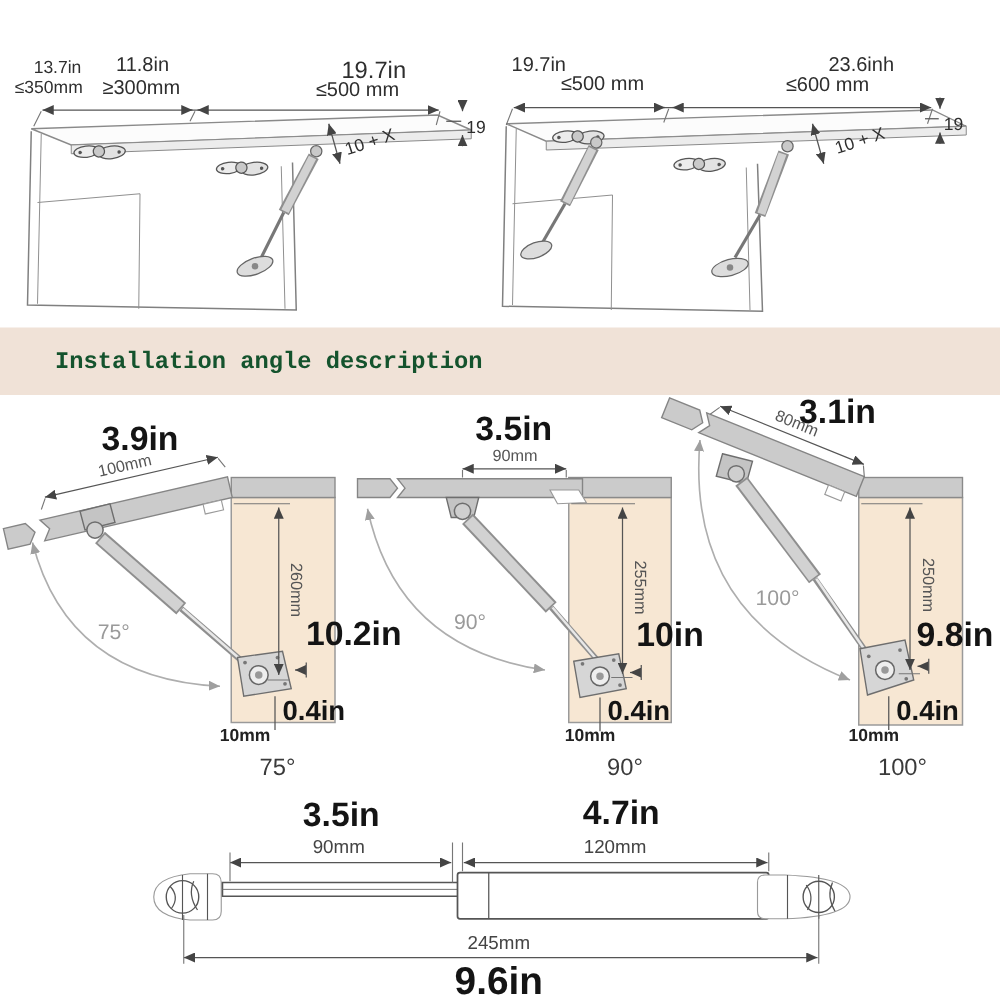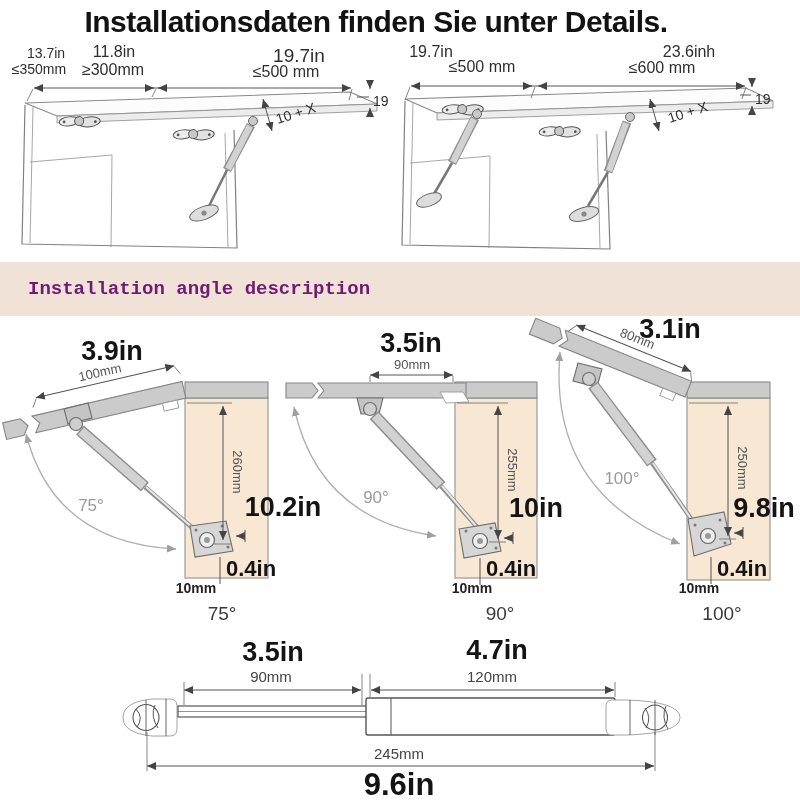--- a/index.html
+++ b/index.html
@@ -1,23 +1,23 @@
 <!DOCTYPE html>
 <html><head>
 <meta charset="utf-8">
 <style>
   html,body{margin:0;padding:0;background:#fff;}
   .canvas{position:relative;width:800px;height:800px;background:#ffffff;overflow:hidden;
           font-family:"Liberation Sans","DejaVu Sans",sans-serif;}
   .title{position:absolute;top:5px;left:0;width:752px;text-align:center;
          font-size:30px;font-weight:700;letter-spacing:-0.5px;color:#121212;}
   .band{position:absolute;top:262px;left:0;width:800px;height:54px;background:#f0e2d7;}
-  .band span{display:block;margin-left:28px;line-height:54px;
+  .band span{display:block;margin-left:44px;line-height:54px;
              font-family:"Liberation Mono","DejaVu Sans Mono",monospace;
-             font-size:19px;font-weight:700;color:#701a75;}
+             font-size:19px;font-weight:700;color:#14532d;}
   svg.scene{position:absolute;top:0;left:0;}
   svg text{font-family:"Liberation Sans","DejaVu Sans",sans-serif;fill:#333;}
   .tHuge{font-size:31px;font-weight:700;fill:#141414}
   .tBig{font-size:27px;font-weight:700;fill:#141414}
   .tBig2{font-size:22px;font-weight:700;fill:#141414}
   .tMid{font-size:14px;font-weight:700;fill:#222}
   .tDim{font-size:13px;fill:#555}
   .tDim2{font-size:15px;fill:#444}
   .tAng{font-size:19px;fill:#3a3a3a}
   .tArc{font-size:17px;fill:#9a9a9a}
@@ -40,21 +40,20 @@
   .strutO{stroke:#8f8f8f;fill:none}
   .strutI{stroke:#d2d2d2;fill:none}
   .rodO{stroke:#8f8f8f;fill:none}
   .rodI{stroke:#e8e8e8;fill:none}
 </style>
 </head>
 <body>
 
 <div class="canvas">
 
-  <div class="title">Installationsdaten finden Sie unter Details.</div>
 
   <div class="band">
     <span>Installation angle description</span>
   </div>
 
   <svg class="scene" width="800" height="800" viewBox="0 0 800 800">
     <defs>
       <marker id="mA" markerWidth="10" markerHeight="8" refX="9" refY="4" orient="auto-start-reverse" markerUnits="userSpaceOnUse">
         <path d="M0,0 L9,4 L0,8 Z" fill="#444"></path>
       </marker>

